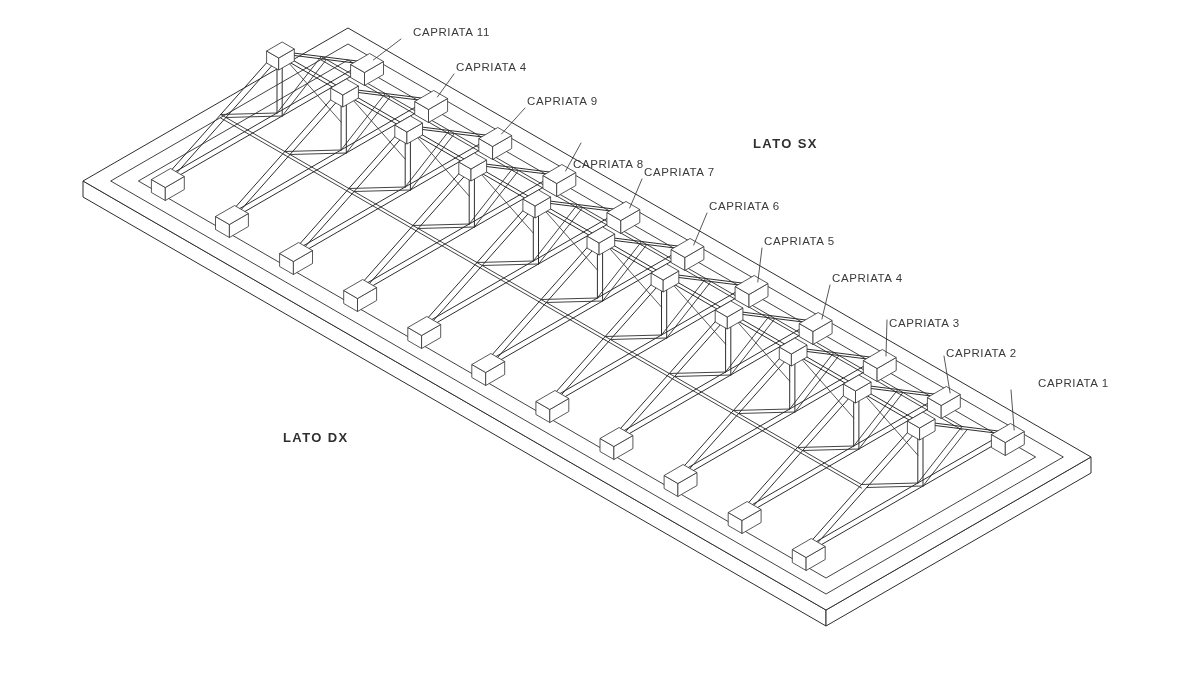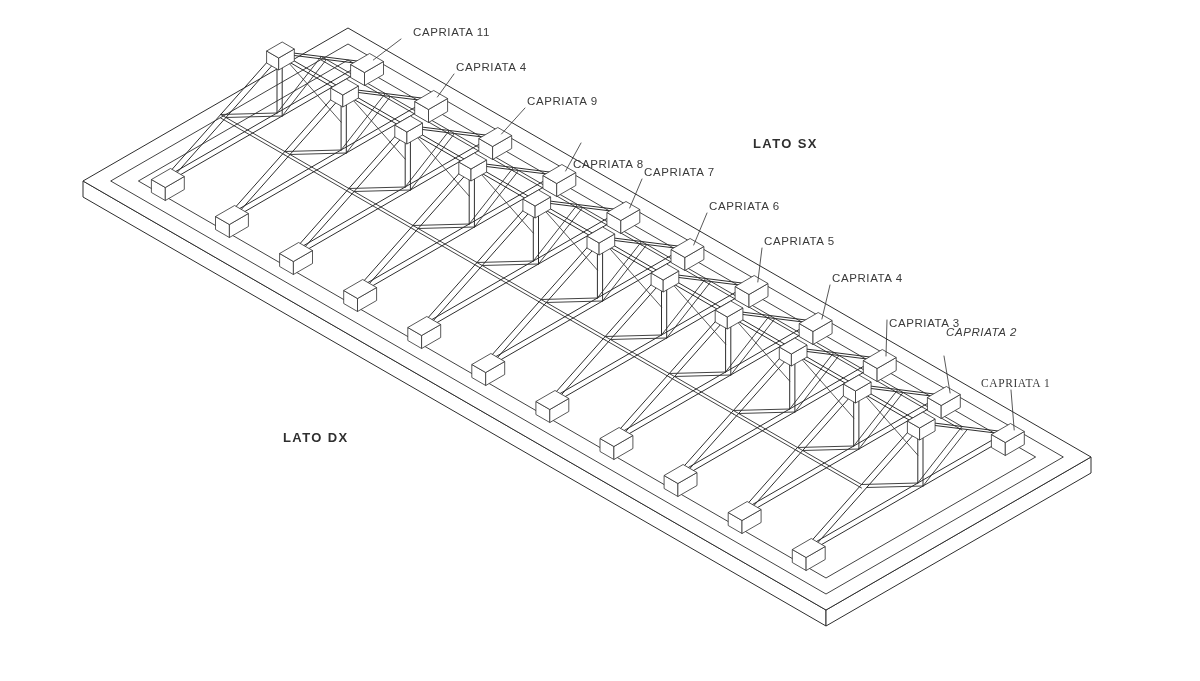--- a/index.html
+++ b/index.html
@@ -441,16 +441,16 @@
     <div class="side-label" id="lato-dx">LATO DX</div>
   <div class="truss-label" style="left: 413px; top: 26px;">CAPRIATA 11</div>
       <div class="truss-label" style="left: 456px; top: 61px;">CAPRIATA 4</div>
       <div class="truss-label" style="left: 527px; top: 95px;">CAPRIATA 9</div>
       <div class="truss-label" style="left: 573px; top: 130px; margin-top: 28px;">CAPRIATA 8</div>
       <div class="truss-label" style="left: 644px; top: 166px;">CAPRIATA 7</div>
       <div class="truss-label" style="left: 709px; top: 200px;">CAPRIATA 6</div>
       <div class="truss-label" style="left: 764px; top: 235px; text-align: right;">CAPRIATA 5</div>
       <div class="truss-label" style="left: 832px; top: 272px;">CAPRIATA 4</div>
       <div class="truss-label" style="left: 889px; top: 317px;">CAPRIATA 3</div>
-      <div class="truss-label" style="left: 946px; top: 326px; font-style: italic;">CAPRIATA 2</div>
-      <div class="truss-label" style="left: 981px; top: 377px; font-family: Liberation Serif, serif;">CAPRIATA 1</div>
+      <div class="truss-label" style="left: 946px; top: 347px;">CAPRIATA 2</div>
+      <div class="truss-label" style="left: 1038px; top: 377px;">CAPRIATA 1</div>
     </div>
 </div>
 
 </body></html>

